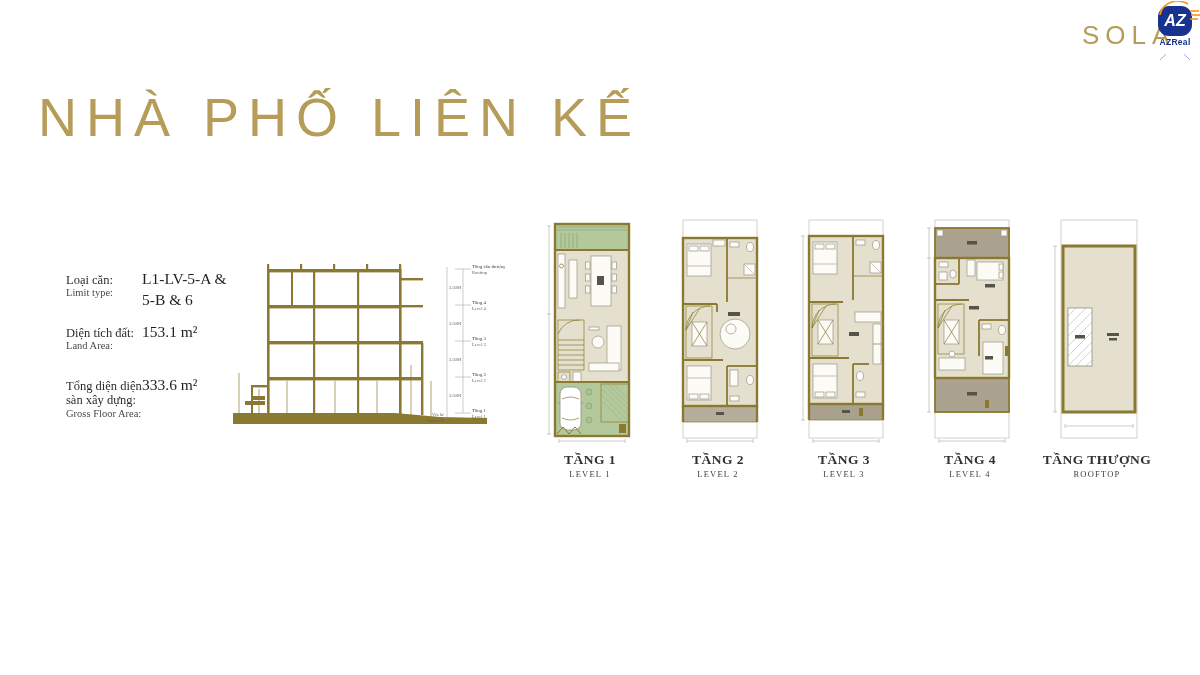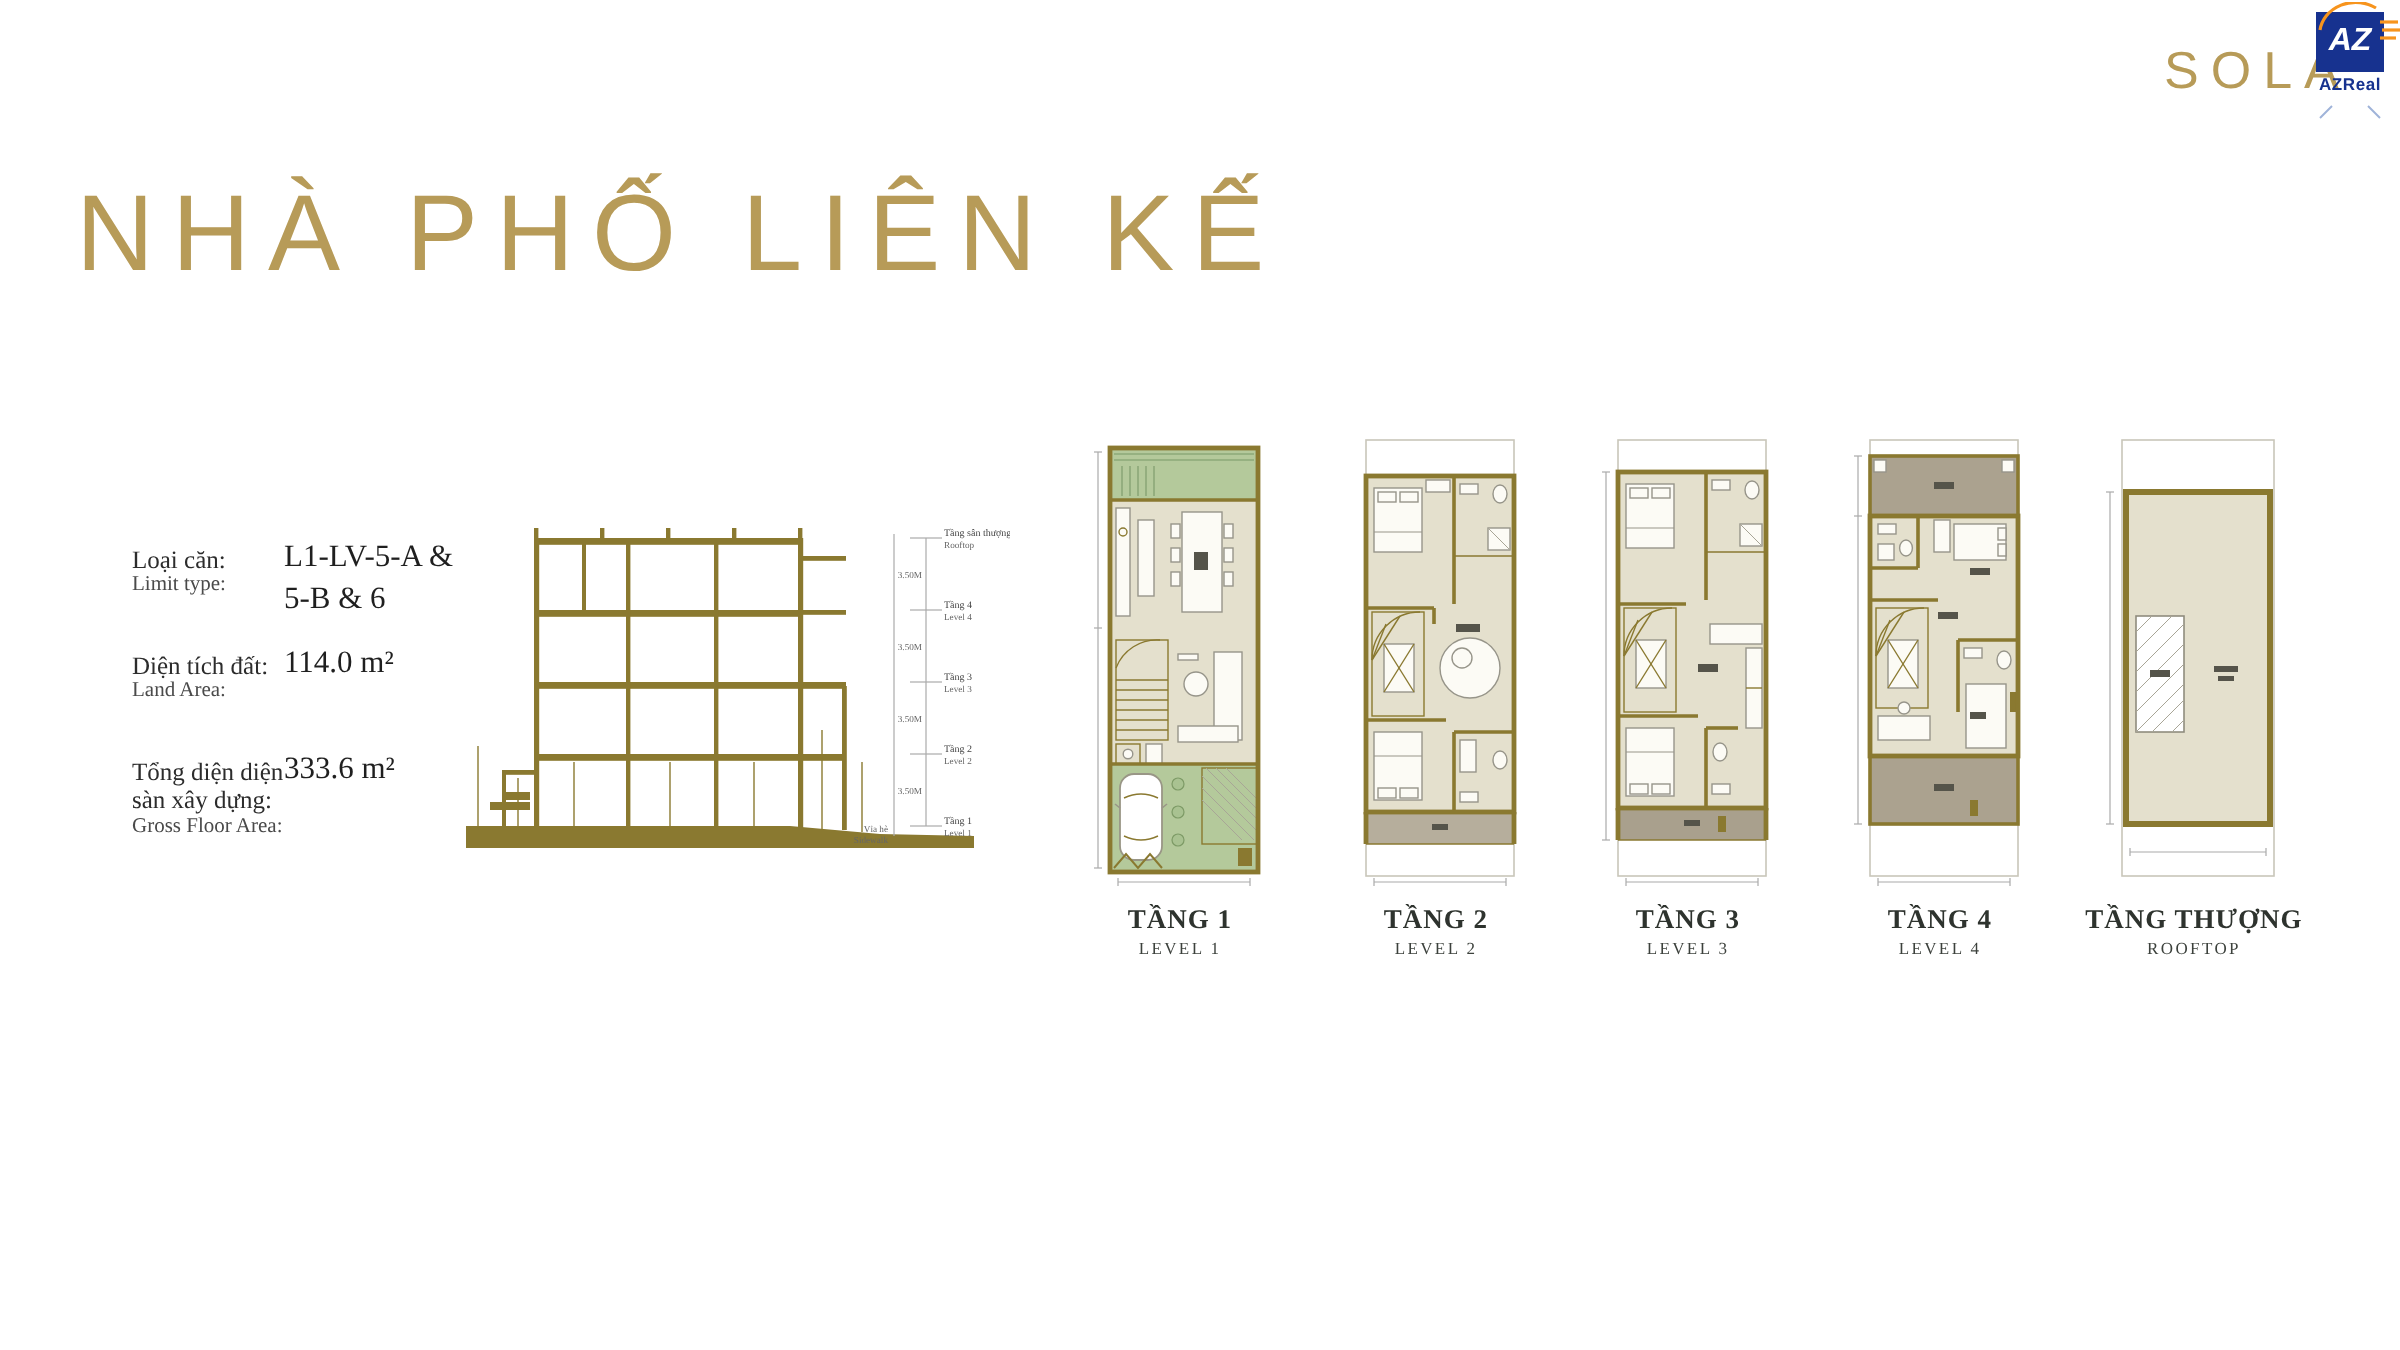--- a/index.html
+++ b/index.html
@@ -6,21 +6,21 @@
   html,body { width:1200px; height:675px; background:#ffffff; overflow:hidden;
     font-family:"Liberation Serif", serif; }
   .stage { position:relative; width:1200px; height:675px; background:#fff; }
 
   
   .sola-logo { position:absolute; left:1082px; top:20px; color:#b79b58;
     font-family:"Liberation Sans", sans-serif; font-weight:300; font-size:26px;
     letter-spacing:6px; }
   .az-badge { position:absolute; left:1154px; top:6px; width:42px; text-align:center; }
   .az-square { position:relative; width:34px; height:30px; margin:0 auto; background:#17328f;
-    border-radius:0; color:#fff; font-family:"Liberation Sans", sans-serif;
+    border-radius:11px; color:#fff; font-family:"Liberation Sans", sans-serif;
     font-weight:bold; font-style:italic; font-size:16px; line-height:30px; }
   .az-rays { position:absolute; left:-4px; top:-5px; width:46px; height:40px; pointer-events:none; }
   .az-name { margin-top:1px; color:#17328f; font-family:"Liberation Sans", sans-serif;
     font-weight:bold; font-size:8.5px; letter-spacing:.3px; }
   .az-roof { width:38px; height:8px; margin:1px auto 0; }
 
   
   .page-title { position:absolute; left:38px; top:86px; color:#b79b58;
     font-family:"Liberation Sans", sans-serif; font-weight:300; font-size:54px;
     letter-spacing:9px; white-space:nowrap; }
@@ -86,21 +86,21 @@
 
   <div class="info">
     <div class="info-row">
       <div class="info-label">Loại căn:</div>
       <div class="info-sublabel">Limit type:</div>
       <div class="info-value">L1-LV-5-A &amp; 5-B &amp; 6</div>
     </div>
     <div class="info-row" style="margin-top:26px;">
       <div class="info-label">Diện tích đất:</div>
       <div class="info-sublabel">Land Area:</div>
-      <div class="info-value">114.0 m²</div>
+      <div class="info-value">153.1 m²</div>
     </div>
     <div class="info-row" style="margin-top:26px;">
       <div class="info-label" style="width:86px;">Tổng diện diện sàn xây dựng:</div>
       <div class="info-sublabel" style="width:100px;">Gross Floor Area:</div>
       <div class="info-value">333.6 m²</div>
     </div>
   </div>
 
   <svg class="section-svg" width="280" height="185" viewBox="0 0 280 185">
 

